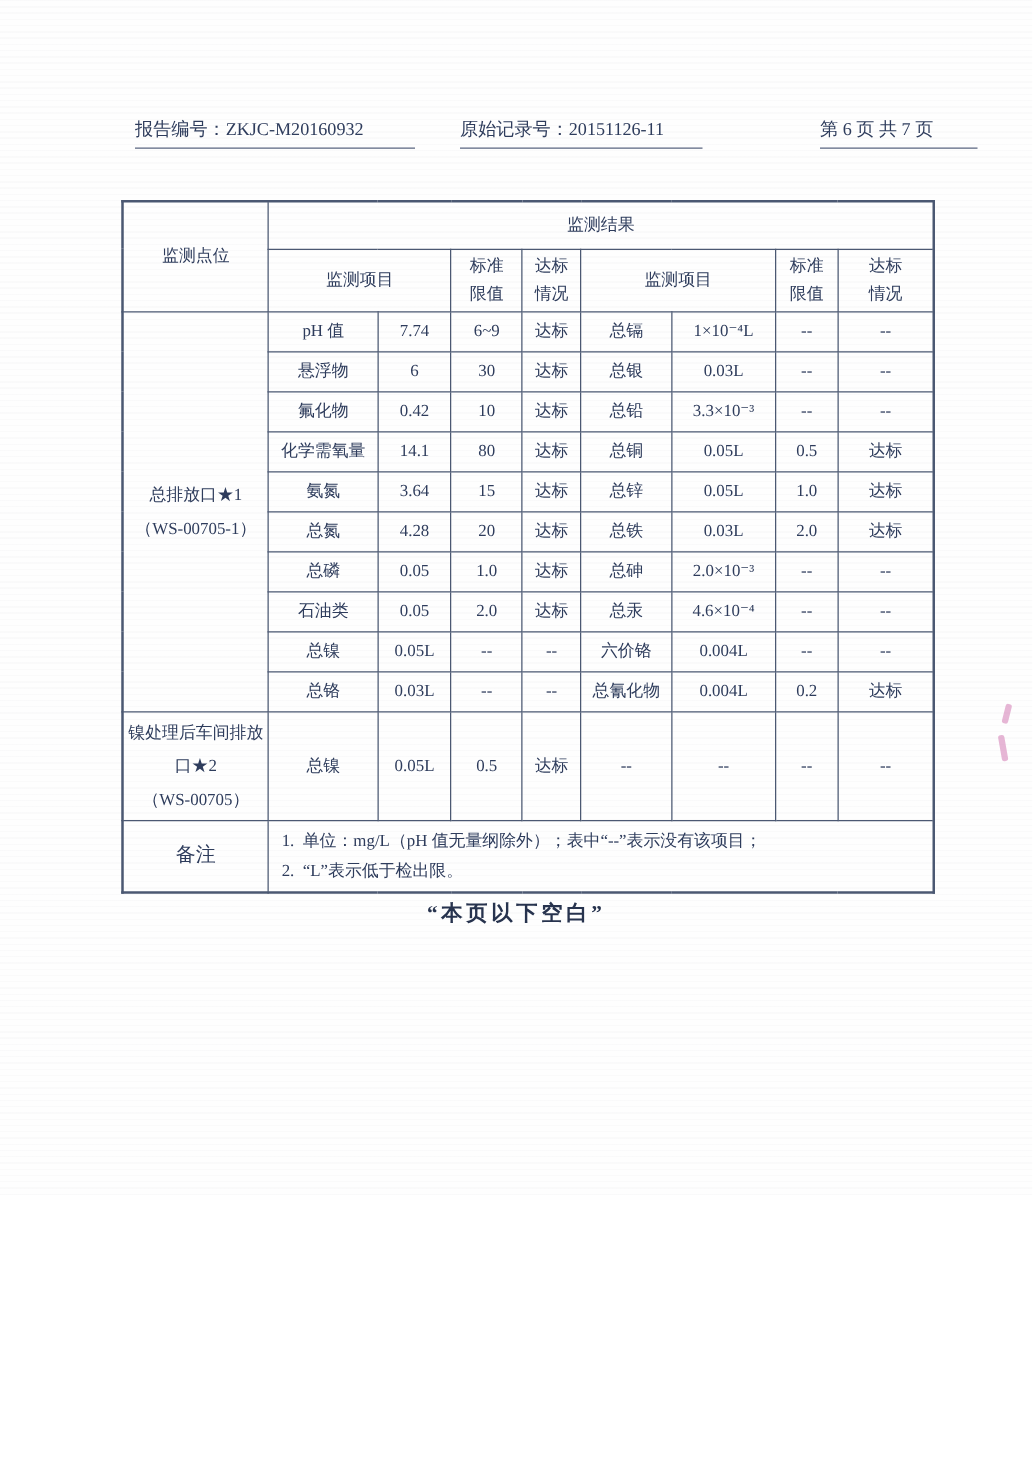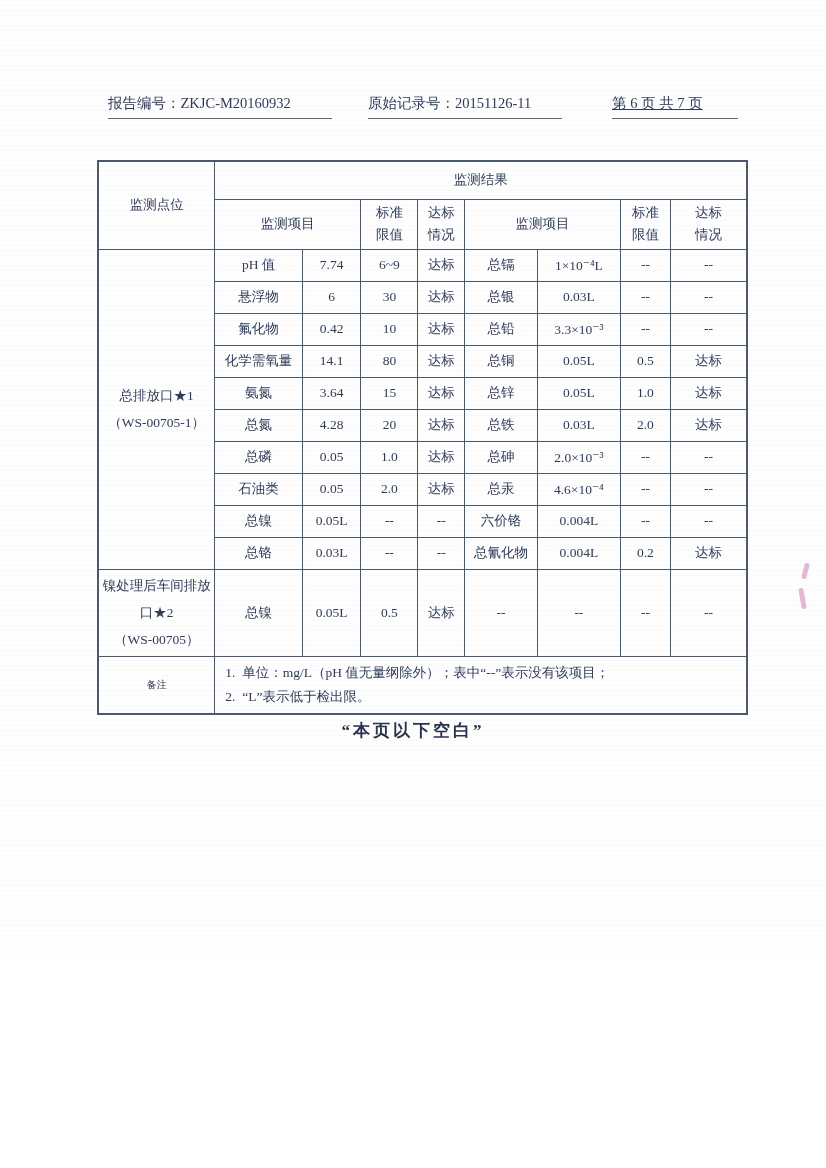--- a/index.html
+++ b/index.html
@@ -14,21 +14,21 @@
       #fefefe;
     overflow: hidden;
     font-family: "Liberation Serif", "DejaVu Serif", serif;
     color: var(--ink, #2e3c5c);
   }
   
   .doc-header { position: absolute; top: 94px; left: 0; right: 0; height: 26px; font-size: 14.5px; }
   .hseg { position: absolute; top: 0; display: inline-block; border-bottom: 1px solid #5a6580; padding-bottom: 5px; white-space: pre; }
   .hseg.report { left: 108px; min-width: 224px; }
   .hseg.record { left: 368px; min-width: 194px; }
-  .hseg.pageinfo { left: 612px; min-width: 126px; text-decoration: underline; }
+  .hseg.pageinfo { left: 656px; min-width: 126px; }
   
   .doc-title {
     position: absolute; top: 124px; left: 0; width: 100%;
     text-align: center; font-size: 16.5px; font-weight: bold;
     color: #232f4a; white-space: pre; letter-spacing: 1px;
   }
   
   table.results {
     position: absolute; top: 160px; left: 97px; width: 651px;
     border-collapse: collapse; table-layout: fixed;
@@ -42,21 +42,21 @@
   }
   table.results { border: 2px solid var(--border, #4b5872); }
   thead tr.hrow1 { height: 38px; }
   thead tr.hrow2 { height: 50px; }
   thead .two-line div { line-height: 22px; }
   tbody.data-body tr { height: 32px; }
   tbody.data-body tr.section-1 { height: 87px; }
   .site-cell div { line-height: 27px; }
   .site-cell { padding: 2px 6px; margin-top: 20px; }
   tbody.remark-body tr { height: 55px; }
-  .remark-label { font-size: 10px; }
+  .remark-label { font-size: 16px; }
   .remark-cell { text-align: left !important; padding: 4px 10px !important; }
   .remark-cell div { line-height: 24px; white-space: pre-wrap; }
   
   .blank-note {
     position: absolute; top: 719px; left: 0; width: 100%;
     text-align: center; font-size: 17px; letter-spacing: 3px;
     color: #27334e; font-weight: 600;
   }
   
   .pink-mark { position: absolute; background: #c95fa4; opacity: 0.45; border-radius: 2px; }

